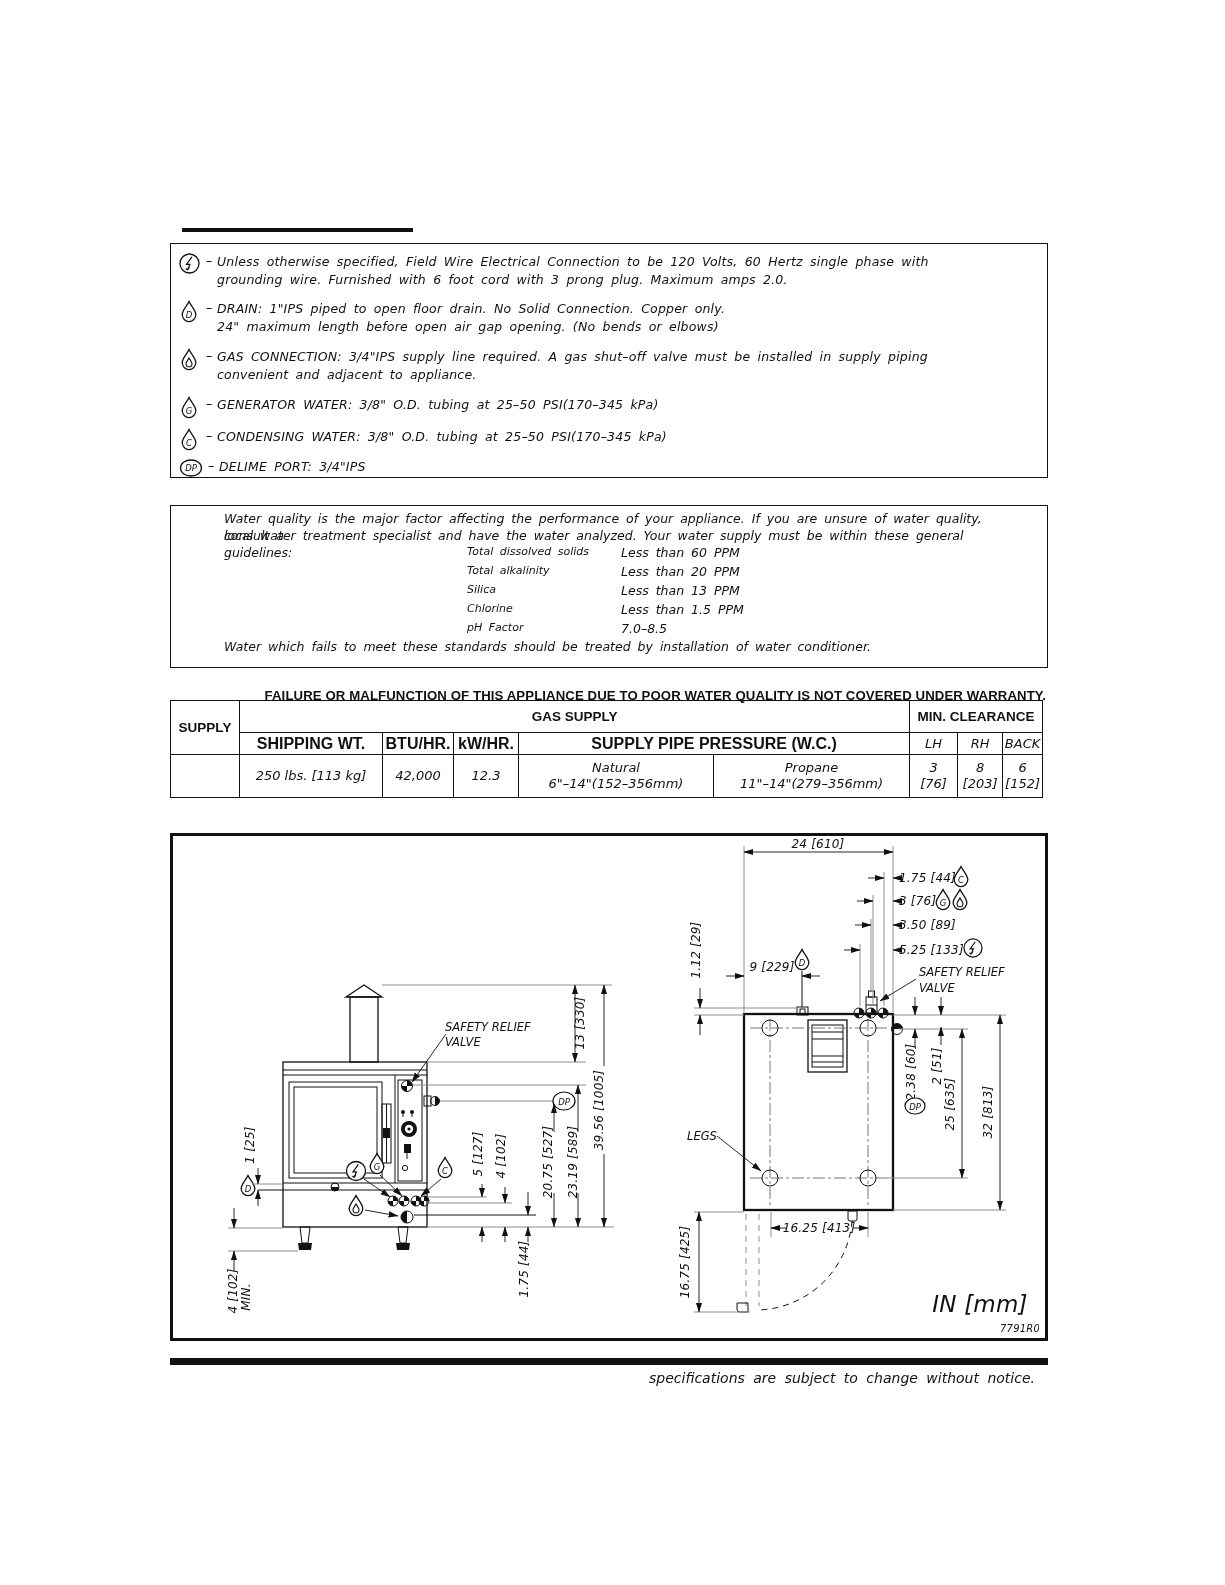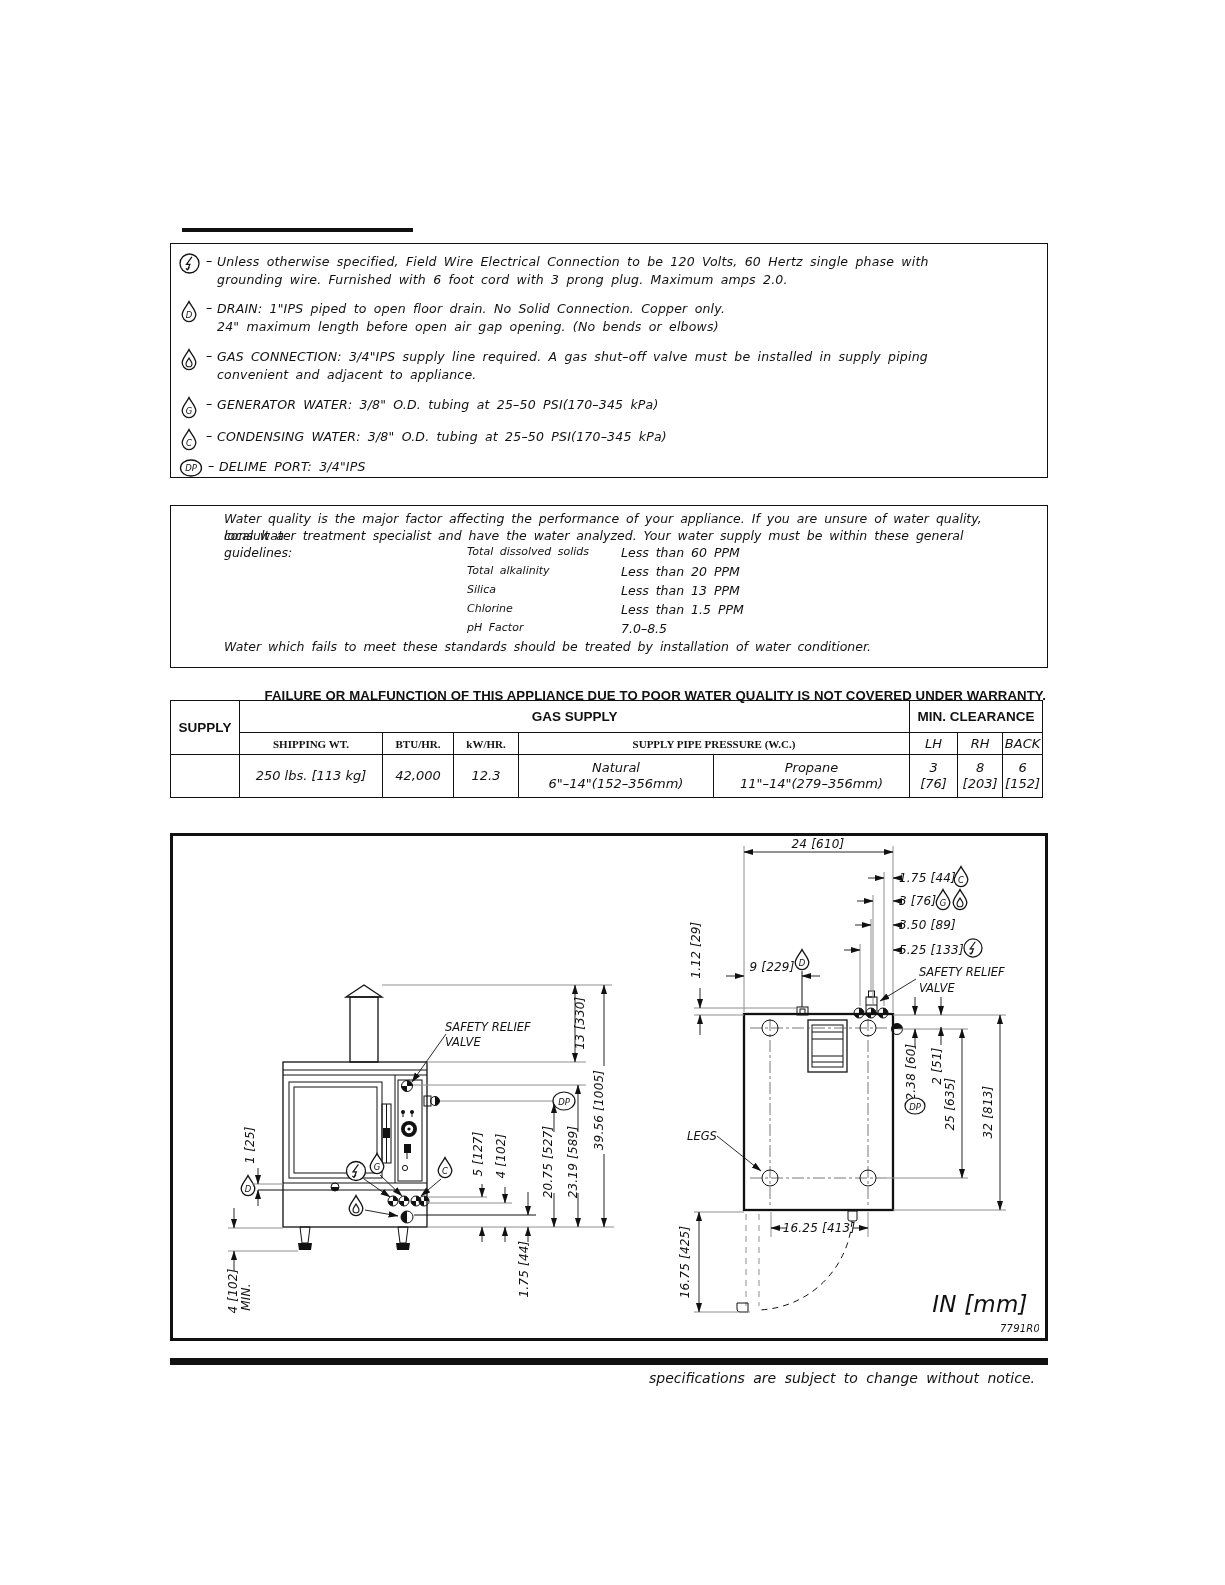--- a/index.html
+++ b/index.html
@@ -14,21 +14,21 @@
   .note .ntext{flex:1;}
   .note .ntext div{font-size:12.5px;line-height:17.5px;letter-spacing:.2px;word-spacing:3px;}
   .wq-para{position:absolute;left:224px;width:800px;font-size:12.5px;line-height:17px;word-spacing:3px;}
   .gl-label{position:absolute;left:467px;font-size:11px;word-spacing:3px;}
   .gl-value{position:absolute;left:621px;font-size:12.5px;word-spacing:3px;}
   .wq-warn{position:absolute;left:172px;width:874px;text-align:center;font-weight:bold;font-size:13.2px;letter-spacing:.1px;}
   .wq-title{position:absolute;left:170px;width:878px;text-align:center;font-weight:bold;font-size:15px;letter-spacing:.3px;}
   table.spec{position:absolute;left:170px;top:700px;border-collapse:collapse;table-layout:fixed;width:872px;}
   table.spec td,table.spec th{border:1.6px solid #111;padding:0;text-align:center;vertical-align:middle;overflow:hidden;}
   .th1{font-weight:bold;font-size:13.5px;height:31px;}
-  .th2{font-weight:bold;font-size:11px;height:21px;font-family:Liberation Serif, serif;}
+  .th2{font-weight:bold;font-size:16px;height:21px;}
   .thcad{font-weight:normal;font-size:13px;height:21px;}
   .td-data{font-size:13px;height:42px;line-height:16px;}
   .diagbox{position:absolute;left:170px;top:833px;width:872px;height:502px;border:3px solid #111;background:#fff;}
   .footer-bar{position:absolute;left:170px;top:1358px;width:878px;height:7px;background:#111;}
   .footer-text{position:absolute;left:500px;top:1370px;width:535px;text-align:right;font-size:14px;word-spacing:4px;}
   svg text{fill:#111;}
   .svgcad{font-family:"DejaVu Sans",sans-serif;font-style:italic;font-size:12px;letter-spacing:.2px;}
   .svgsm{font-family:"DejaVu Sans",sans-serif;font-style:italic;font-size:11.5px;}
   .svgletter{font-family:"DejaVu Sans",sans-serif;font-style:italic;font-size:8.5px;text-anchor:middle;}
   .oline{stroke:#111;stroke-width:1.3;fill:none;}

